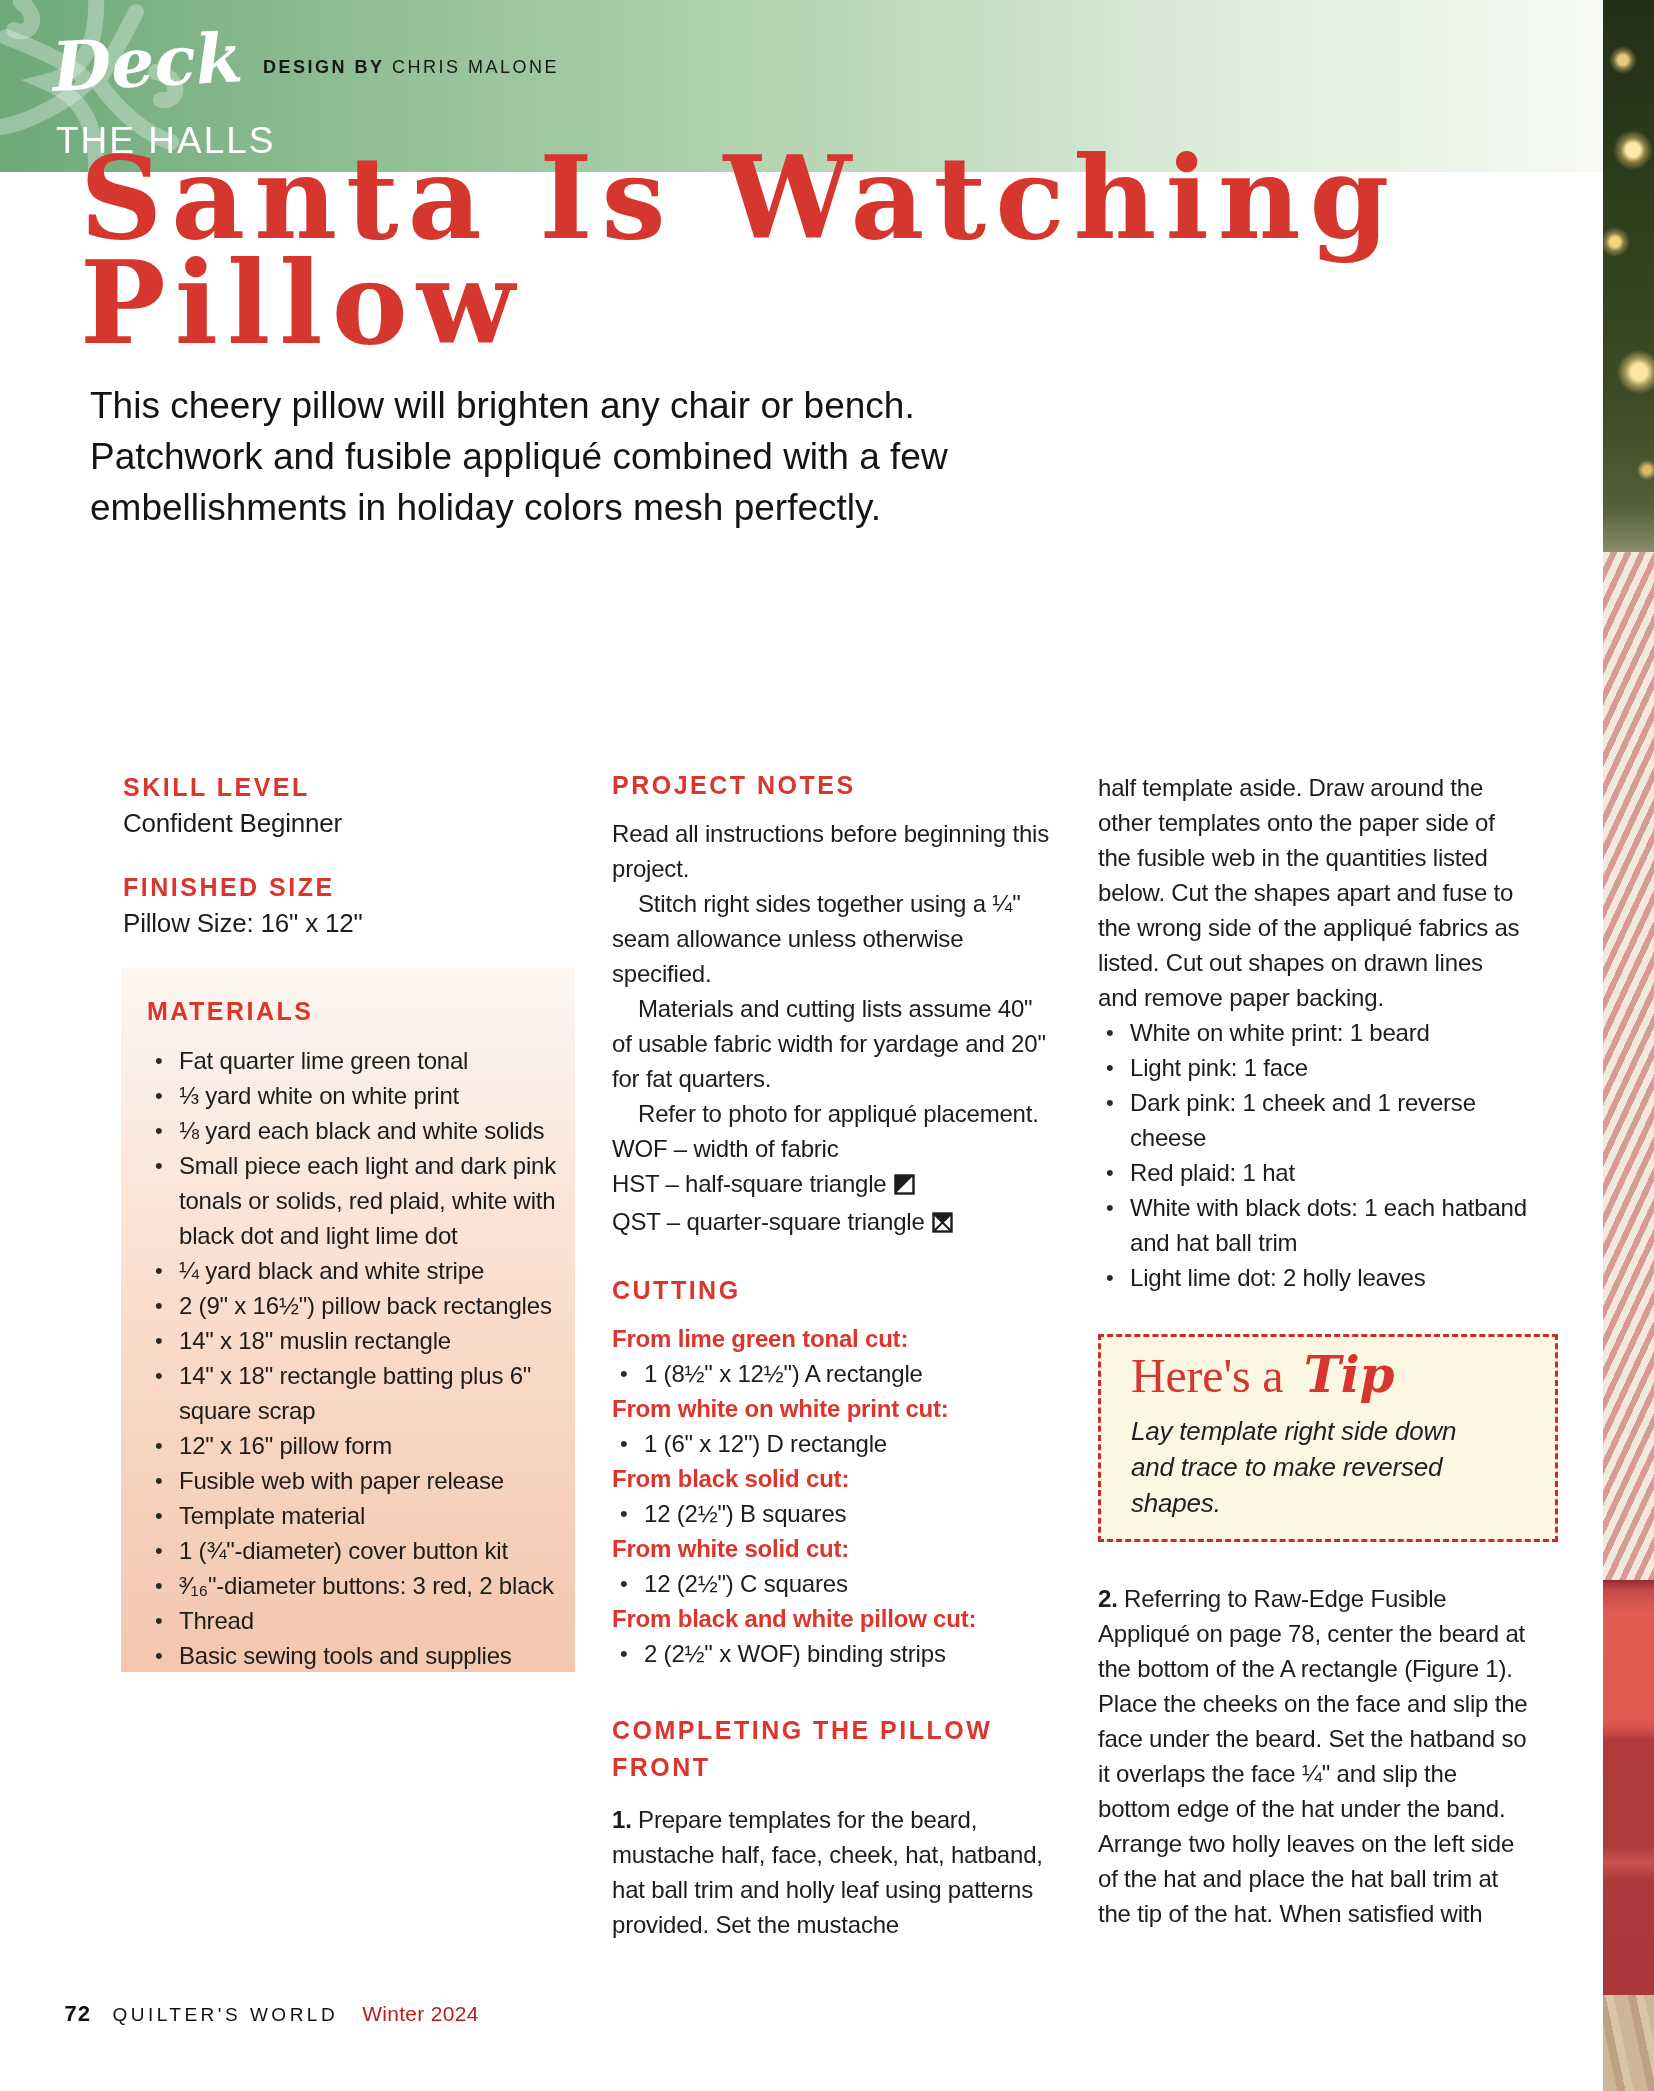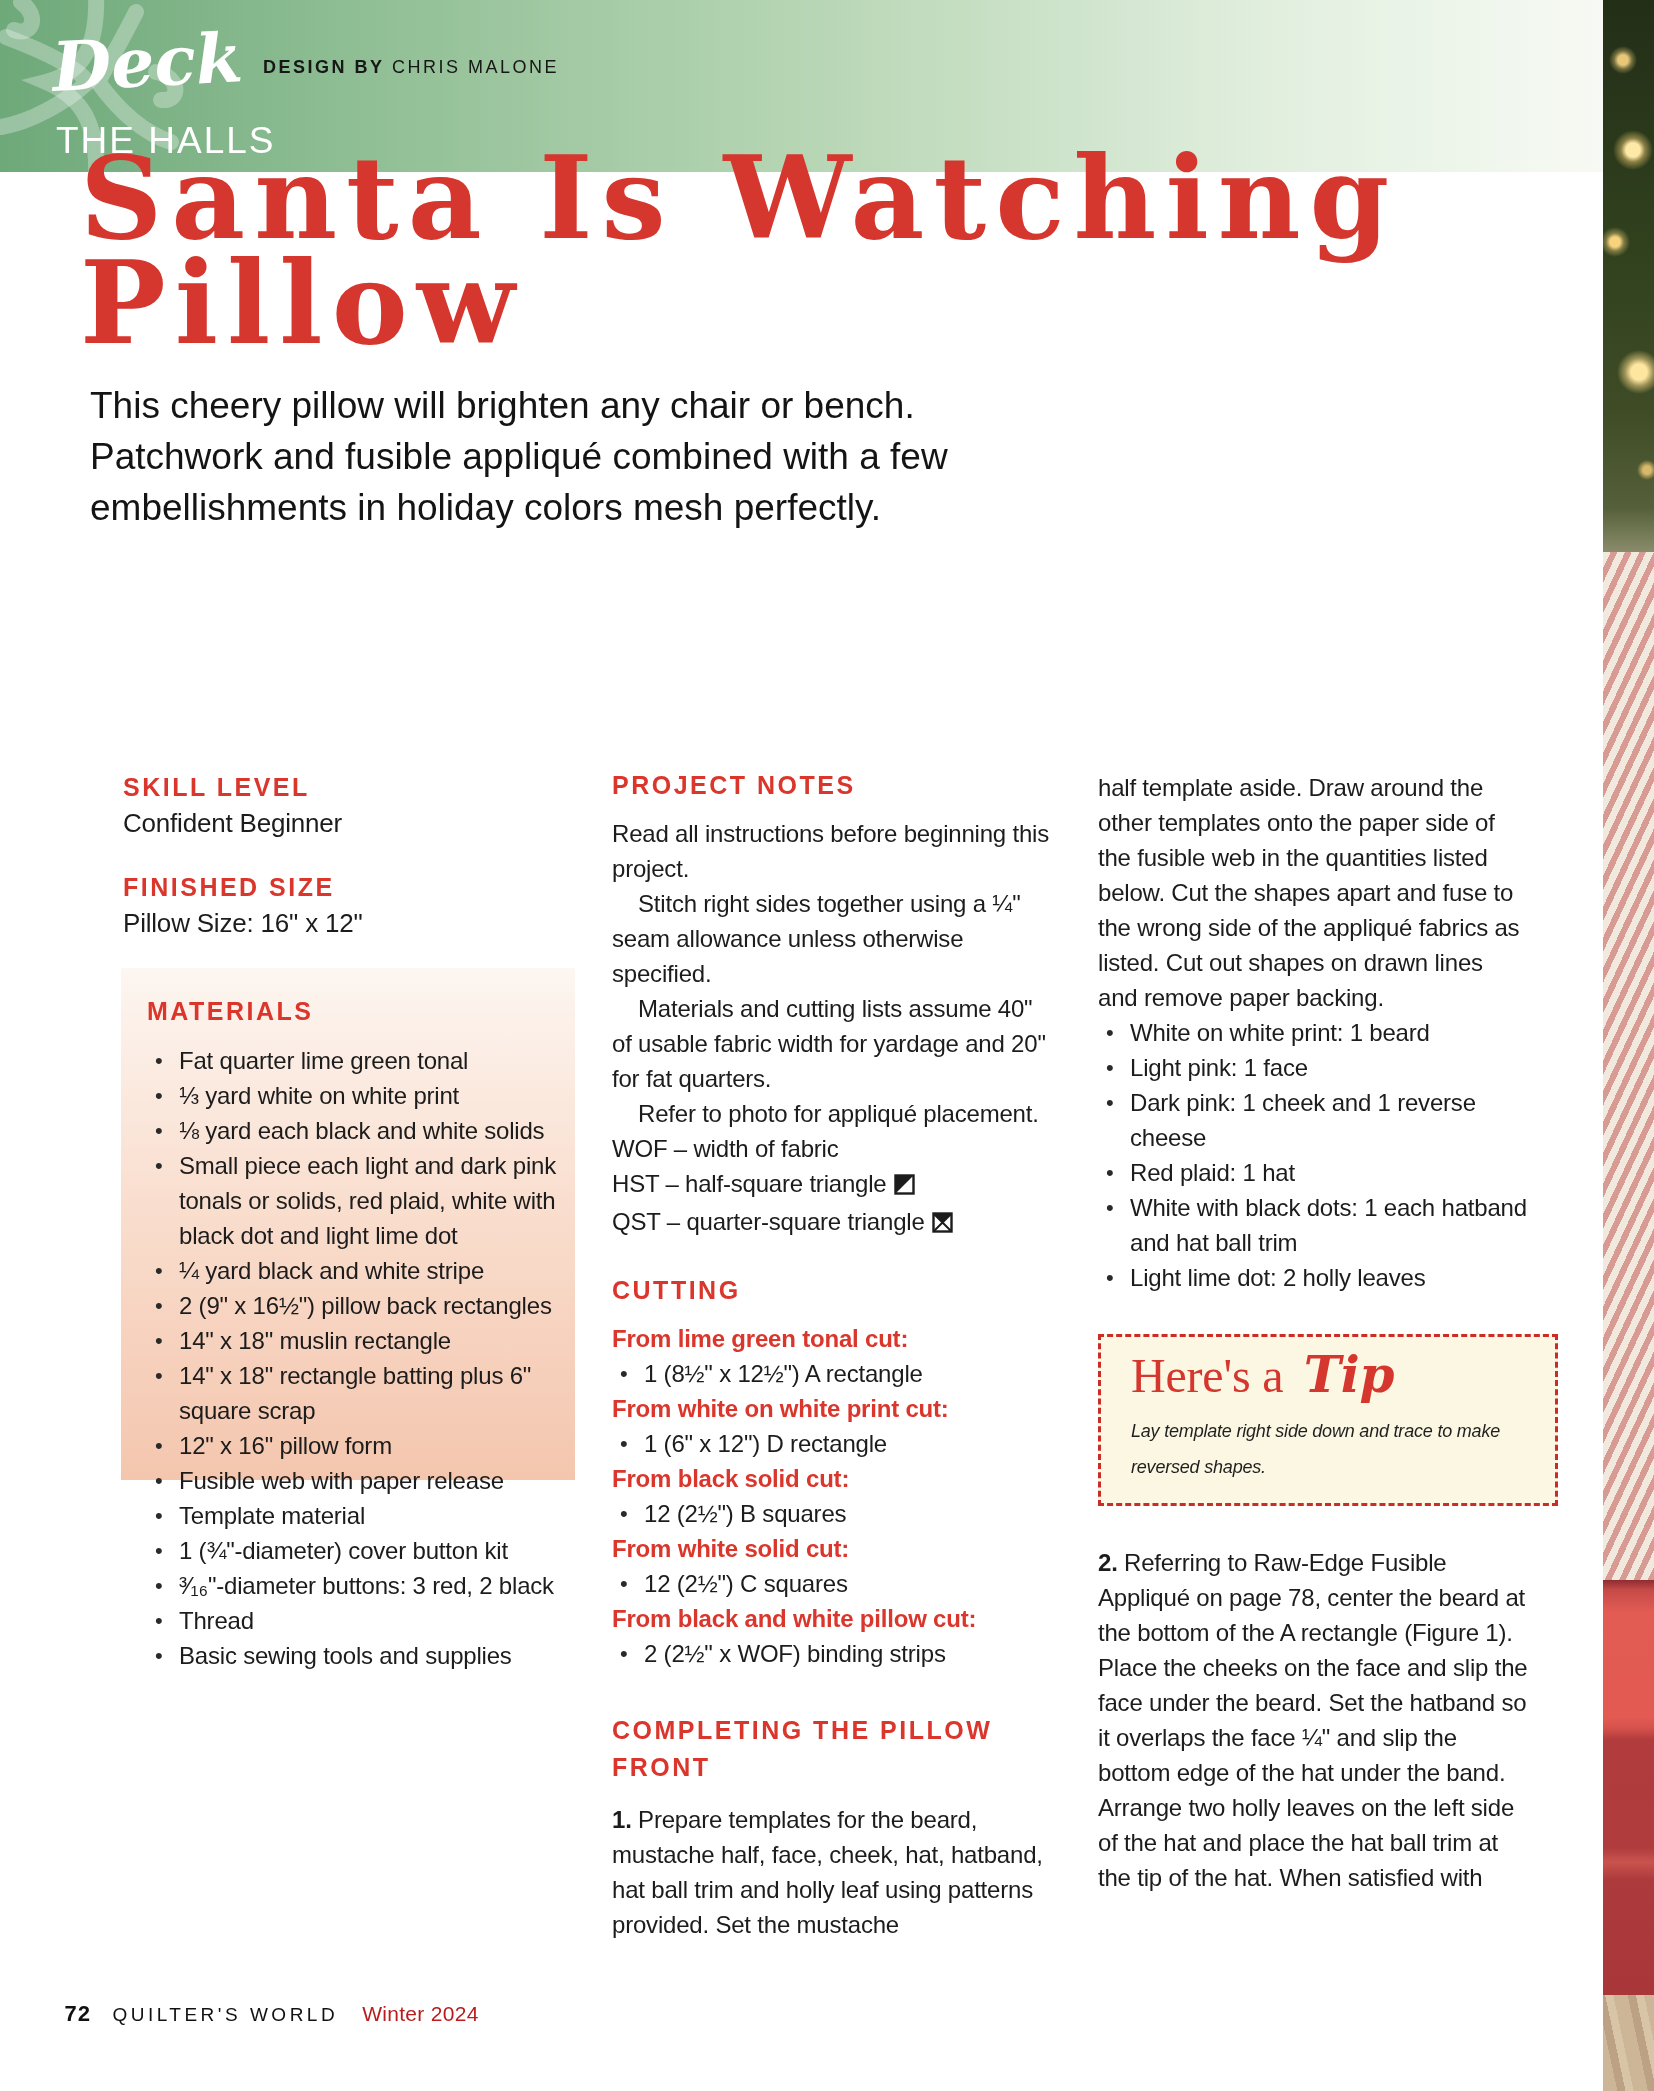--- a/index.html
+++ b/index.html
@@ -52,21 +52,21 @@
   p{margin:0;}
   p.indent{text-indent:26px;}
   .bullet{position:relative;padding-left:32px;}
   .bullet::before{content:"\2022";position:absolute;left:8px;top:0;font-size:22px;color:#2a2a2a;}
   
   .skill-h{position:absolute;left:123px;top:772px;}
   .skill-v{position:absolute;left:123px;top:806px;font-size:26px;}
   .size-h{position:absolute;left:123px;top:872px;}
   .size-v{position:absolute;left:123px;top:906px;font-size:26px;}
   .materials-box{
-    position:absolute;left:121px;top:968px;width:454px;height:512px;
+    position:absolute;left:121px;top:968px;width:454px;height:704px;
     box-sizing:border-box;
     background:linear-gradient(180deg,#fdf6f1 0%,#f9ddcd 48%,#f4c6ae 100%);
     padding:28px 12px 0 26px;
   }
   .materials-h{margin:0 0 17px 0;}
   
   .col2{position:absolute;left:612px;top:770px;width:440px;}
   .col2 .sec-h{margin-bottom:16px;}
   .cutting-h{margin-top:33px;margin-bottom:9px;}
   .cut-label{color:#da362c;font-weight:bold;}
@@ -75,21 +75,21 @@
   
   .col3{position:absolute;left:1098px;top:770px;width:430px;}
   .tip-box{
     box-sizing:border-box;width:460px;margin-top:39px;
     border:3px dashed #cb2d26;background:#fcf7e3;
     padding:20px 24px 18px 30px;
   }
   .tip-title{color:#d5372e;}
   .tip-lead{font-family:"Liberation Serif",serif;font-size:48px;}
   .tip-script{font-family:"DejaVu Serif",serif;font-style:italic;font-weight:bold;font-size:50px;margin-left:14px;}
-  .tip-text{font-style:italic;font-size:18px;line-height:36px;margin-top:12px;width:372px;color:#1f1f1f;}
+  .tip-text{font-style:italic;font-size:26px;line-height:36px;margin-top:12px;width:372px;color:#1f1f1f;}
   .step2{margin-top:39px;}
   
   .footer{position:absolute;left:64px;top:2002px;display:flex;align-items:baseline;}
   .page-num{font-family:Liberation Mono, monospace;font-weight:bold;font-size:22px;color:#111;}
   .mag{font-size:19px;letter-spacing:3.5px;margin-left:22px;color:#111;}
   .issue{font-size:21px;letter-spacing:0.3px;margin-left:24px;color:#b91c1c;}
   
   .photo-strip{position:absolute;left:1603px;top:0;width:51px;height:2091px;}
   .ph-tree{
     height:552px;

